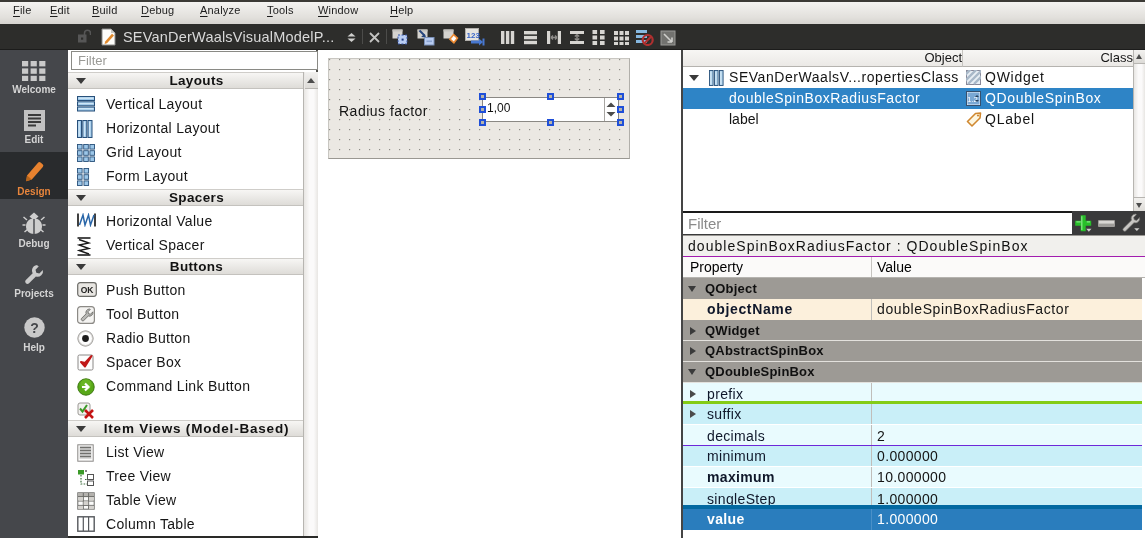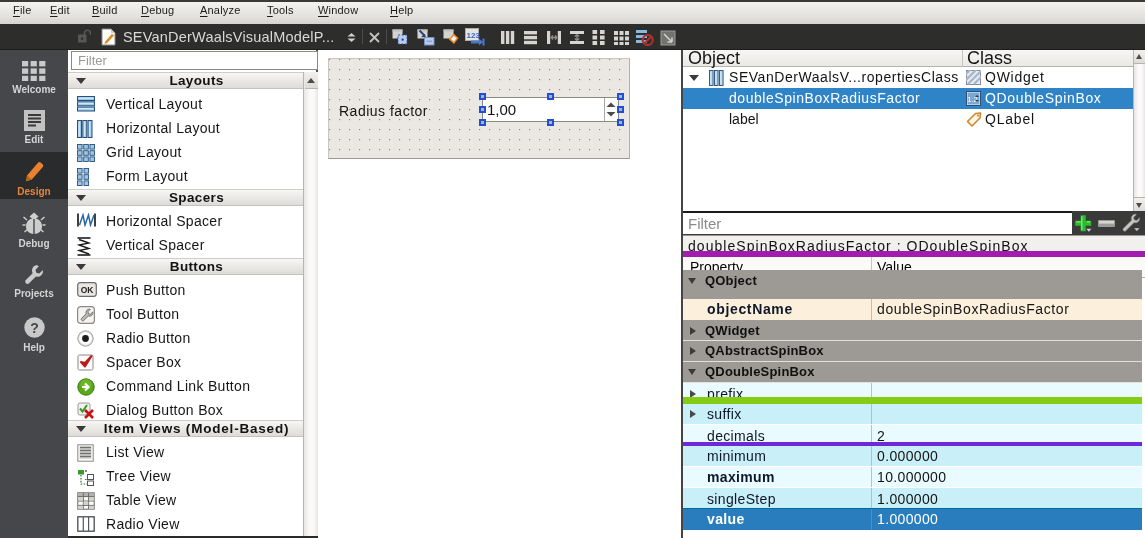--- a/index.html
+++ b/index.html
@@ -60,21 +60,21 @@
   #canvas { position:absolute; left:10px; top:8px; width:302px; height:101px;
     background:#ebe8e3; border:1px solid #c8c6c1; border-bottom-color:#9a9892;
     border-right-color:#b1afaa; }
 
   
   #rightpanel { left:683px; top:50px; width:462px; height:488px; background:#fff; }
 
   
   .oihead { position:absolute; top:0; height:17px;
     background:linear-gradient(#f7f6f4,#ebe9e6); border-bottom:1px solid #b5b3af;
-    font-size:18px; color:#161616; line-height:16px; }
+    font-size:13px; color:#161616; line-height:16px;text-align:right; }
   .oirow { position:absolute; left:0; width:450px; height:21px; font-size:14px;
     line-height:21px; color:#141414; }
   #oisel { background:#2e84c6; color:#ffffff; }
   .oiscroll { position:absolute; left:450px; top:0; width:12px; height:161px;
     background:linear-gradient(90deg,#e8e6e3,#fbfafa 40%,#fbfafa 70%,#e8e6e3);
     border-left:1px solid #b7b5b1; }
 
   
   #pfilterrow { position:absolute; left:0; top:161px; width:462px; height:24px;
     background:#3a3a3b; }
@@ -109,21 +109,21 @@
       <svg class="abs" style="left:0;top:0" width="300" height="99">
         <defs>
           <pattern id="dots" x="0" y="0" width="10" height="10" patternUnits="userSpaceOnUse">
             <rect x="0" y="0" width="1.2" height="1.2" fill="#8f8d88"></rect>
           </pattern>
         </defs>
         <rect width="300" height="99" fill="url(#dots)"></rect>
       </svg>
       <div class="abs" style="left:10px;top:44px;font-size:14px;letter-spacing:.5px;color:#141414">Radius factor</div>
       <div class="abs" style="left:153px;top:38px;width:137px;height:25px;background:#fff;border:1px solid #8a8884"></div>
-      <div class="abs" style="left:158px;top:42px;font-size:15px;color:#111">1,00</div>
+      <div class="abs" style="left:158px;top:42px;font-size:12px;color:#111">1,00</div>
       <div class="abs" style="left:275px;top:39px;width:14px;height:23px;border-left:1px solid #a8a6a2"></div>
       <svg class="abs" style="left:276px;top:42px" width="12" height="18" viewBox="0 0 12 18">
         <path d="M1.5 6 L6 1.5 L10.5 6 z" fill="#4c4c4a"></path>
         <path d="M1.5 11 L6 15.5 L10.5 11 z" fill="#4c4c4a"></path>
       </svg>
     </div>
     <div class="hdl" style="left:160.5px;top:43px"></div>
     <div class="hdl" style="left:229px;top:43px"></div>
     <div class="hdl" style="left:299px;top:43px"></div>
     <div class="hdl" style="left:160.5px;top:56px"></div>
@@ -356,21 +356,21 @@
         </svg>
         <span class="lbl">Form Layout</span>
       </div>
 
     <div class="whead" style="top:139px"><span class="tri"></span>Spacers</div>
     <div class="witem" style="top:159px">
         <svg width="19" height="14" viewBox="0 0 19 14">
       <path d="M1 .5 v13 M18 .5 v13" stroke="#111" stroke-width="1.6"></path>
       <path d="M2.5 12 L6 2 L8 12 L11.5 2 L13.5 12 L17 2" stroke="#2a66a8" stroke-width="1.5" fill="none"></path>
       </svg>
-        <span class="lbl">Horizontal Spacer</span>
+        <span class="lbl">Horizontal Value</span>
       </div>
     <div class="witem" style="top:183px">
         <svg width="14" height="19" viewBox="0 0 14 19">
       <path d="M.5 1 h13 M.5 18 h13" stroke="#111" stroke-width="1.6"></path>
       <path d="M2 2.5 L12 6 L2 8 L12 11.5 L2 13.5 L12 17" stroke="#1a1a1a" stroke-width="1.5" fill="none"></path>
       </svg>
         <span class="lbl">Vertical Spacer</span>
       </div>
 
     <div class="whead" style="top:208px"><span class="tri"></span>Buttons</div>
@@ -410,21 +410,20 @@
       <path d="M5 9 h6 M8 5.5 L11.5 9 L8 12.5" stroke="#fff" stroke-width="2.2" fill="none"></path>
       </svg>
         <span class="lbl">Command Link Button</span>
       </div>
     <div class="witem" style="top:348px">
         <svg width="19" height="18" viewBox="0 0 19 18">
       <rect x="1" y="1" width="12" height="12" rx="2" fill="#f2f1ef" stroke="#9a9894"></rect>
       <path d="M3 6.5 l2.5 3 L10 3" stroke="#3a9a28" stroke-width="2" fill="none"></path>
       <path d="M8 8 L16 16 M16 8 L8 16" stroke="#c41414" stroke-width="2.6"></path>
       </svg>
-        <span class="lbl">Dialog Button Box</span>
       </div>
 
     <div class="whead" style="top:370px;letter-spacing:.8px"><span class="tri"></span>Item Views (Model-Based)</div>
     <div class="witem" style="top:414px">
         <svg width="18" height="18" viewBox="0 0 18 18">
       <rect x="1" y="2" width="6" height="4.5" fill="#3a9a28"></rect>
       <rect x="8" y="2" width="2" height="2" fill="#888"></rect>
       <rect x="10.5" y="6.5" width="6" height="5" fill="#fff" stroke="#555"></rect>
       <rect x="10.5" y="13" width="6" height="4.5" fill="#fff" stroke="#555"></rect>
       <path d="M4 7 v9 h6 M8 11.5 h2.5" stroke="#3c6e3c" stroke-width="1.2" stroke-dasharray="1.6 1.3" fill="none"></path>
@@ -452,21 +451,21 @@
           <rect x="1.4" y="13.8" width="4.5" height="3.4" fill="#d4d2ce"></rect>
       <rect x="12" y="13.8" width="4.6" height="3.4" fill="#d4d2ce"></rect>
       </svg>
         <span class="lbl">Table View</span>
       </div>
     <div class="witem" style="top:462px">
         <svg width="18" height="16" viewBox="0 0 18 16">
       <rect x=".8" y=".8" width="16.4" height="14.4" fill="#fff" stroke="#55585c" stroke-width="1.4"></rect>
       <path d="M6.3 1 v14 M11.6 1 v14" stroke="#55585c" stroke-width="1.2"></path>
       </svg>
-        <span class="lbl">Radio View</span>
+        <span class="lbl">Column Table</span>
       </div>
     <div class="abs" style="left:0;top:486px;width:250px;height:2px;background:#2a2a28"></div>
   </div>
   <div id="rightpanel" class="abs">
     <div class="oihead" style="left:0;width:279px;padding-left:5px">Object</div>
     <div class="oihead" style="left:279px;width:171px;padding-left:4px;border-left:1px solid #c6c4c0">Class</div>
     <div class="oiscroll">
         <div style="position:absolute;left:0;top:0;width:11px;height:14px;background:linear-gradient(#f2f1ef,#dddbd7);border-bottom:1px solid #b7b5b1">
           <span style="position:absolute;left:2px;top:4px;border-left:3.5px solid transparent;border-right:3.5px solid transparent;border-bottom:5px solid #4c4c4c"></span>
         </div>
@@ -525,75 +524,75 @@
         <rect x="0" y="0" width="17" height="7" rx="1" fill="#9e9c99"></rect>
         <rect x="1" y="1" width="15" height="2.6" fill="#d8d6d3"></rect>
       </svg>
       <svg class="abs" style="left:438px;top:2px" width="20" height="20" viewBox="0 0 20 20">
         <path d="M14.5 1 a4.4 4.4 0 0 0 -4 6.2 L2.2 15.4 a1.8 1.8 0 0 0 2.5 2.5 l8.3 -8.2 a4.4 4.4 0 0 0 5.6 -5.2 l-2.9 2.9 l-2.4 -.6 l-.6 -2.4 l2.8 -2.8 a4.4 4.4 0 0 0 -1 -.6 z" fill="#c8c6c3" stroke="#6e6e6b" stroke-width=".7"></path>
         <path d="M13.2 15.2 l5.3 0 l-2.65 2.9 z" fill="#cfcfcd"></path>
       </svg>
     </div>
 
     <div id="proppane">
-      <div class="prow" style="top:0;height:21px;width:462px;background:#f1f0ed;border-bottom:6px solid #a21caf">
+      <div class="prow" style="top:0;height:21px;width:462px;background:#f1f0ed;border-bottom:1px solid #a21caf">
         <span style="position:absolute;left:5px;top:2px;color:#111;letter-spacing:1.05px">doubleSpinBoxRadiusFactor : QDoubleSpinBox</span>
       </div>
       <div class="prow" style="top:21px;height:21px;width:462px;background:#fbfaf9;border-bottom:1px solid #b5b3af">
         <span style="position:absolute;left:7px;top:2px">Property</span>
         <span style="position:absolute;left:194px;top:2px">Value</span>
         <span class="pdiv" style="border-right-color:#c6c4c0"></span>
       </div>
-      <div class="prow sect" style="top:34px;height:31px">
+      <div class="prow sect" style="top:42px;height:31px">
         <span class="tri-d" style="top:8px"></span>
         <span class="pname" style="top:3px">QObject</span>
       </div>
       <div class="prow" style="top:63px;height:21px;background:#fcf0dc">
         <span class="pdiv"></span>
         <span class="pname" style="top:2px;font-weight:bold;letter-spacing:.65px">objectName</span>
         <span class="pval" style="top:2px;letter-spacing:.6px">doubleSpinBoxRadiusFactor</span>
       </div>
       <div class="prow sect" style="top:84px;height:21px">
         <span class="tri-r" style="top:7px"></span>
         <span class="pname" style="top:3px">QWidget</span>
       </div>
       <div class="prow sect" style="top:105px;height:21px">
         <span class="tri-r" style="top:6px"></span>
         <span class="pname" style="top:2px">QAbstractSpinBox</span>
       </div>
       <div class="prow sect" style="top:126px;height:21px">
         <span class="tri-d" style="top:7px"></span>
         <span class="pname" style="top:2px">QDoubleSpinBox</span>
       </div>
-      <div class="prow" style="top:147px;height:21px;background:#e9fbfe;border-bottom:7px solid #84cc16">
+      <div class="prow" style="top:147px;height:21px;background:#e9fbfe;border-bottom:3px solid #84cc16">
         <span class="pdiv"></span>
         <span class="tri-r" style="top:7px;border-left-color:#4a4a4a"></span>
         <span class="pname" style="top:3px">prefix</span>
       </div>
       <div class="prow" style="top:168px;height:21px;background:#c9eff8;border-bottom:1px solid #ffffff">
         <span class="pdiv"></span>
         <span class="tri-r" style="top:6px;border-left-color:#4a4a4a"></span>
         <span class="pname" style="top:2px">suffix</span>
       </div>
-      <div class="prow" style="top:189px;height:21px;background:#e9fbfe;border-bottom:4px solid #6d28d9">
+      <div class="prow" style="top:189px;height:21px;background:#e9fbfe;border-bottom:1px solid #6d28d9">
         <span class="pdiv"></span>
         <span class="pname" style="top:3px">decimals</span>
         <span class="pval" style="top:3px">2</span>
       </div>
       <div class="prow" style="top:210px;height:21px;background:#c9eff8;border-bottom:1px solid #ffffff">
         <span class="pdiv"></span>
         <span class="pname" style="top:2px">minimum</span>
         <span class="pval" style="top:2px">0.000000</span>
       </div>
       <div class="prow" style="top:231px;height:21px;background:#e9fbfe;border-bottom:1px solid #ffffff">
         <span class="pdiv"></span>
         <span class="pname" style="top:2px;font-weight:bold">maximum</span>
         <span class="pval" style="top:2px">10.000000</span>
       </div>
-      <div class="prow" style="top:252px;height:21px;background:#c9eff8;border-bottom:1px solid #0369a1">
+      <div class="prow" style="top:252px;height:21px;background:#c9eff8;border-bottom:4px solid #0369a1">
         <span class="pdiv"></span>
         <span class="pname" style="top:3px">singleStep</span>
         <span class="pval" style="top:3px">1.000000</span>
       </div>
       <div class="prow" style="top:273px;height:21px;background:#2a7dbd;color:#fff">
         <span class="pdiv" style="border-right-color:#4a90c8"></span>
         <span class="pname" style="top:2px;font-weight:bold;color:#fff">value</span>
         <span class="pval" style="top:2px;color:#fff">1.000000</span>
       </div>
     </div>

